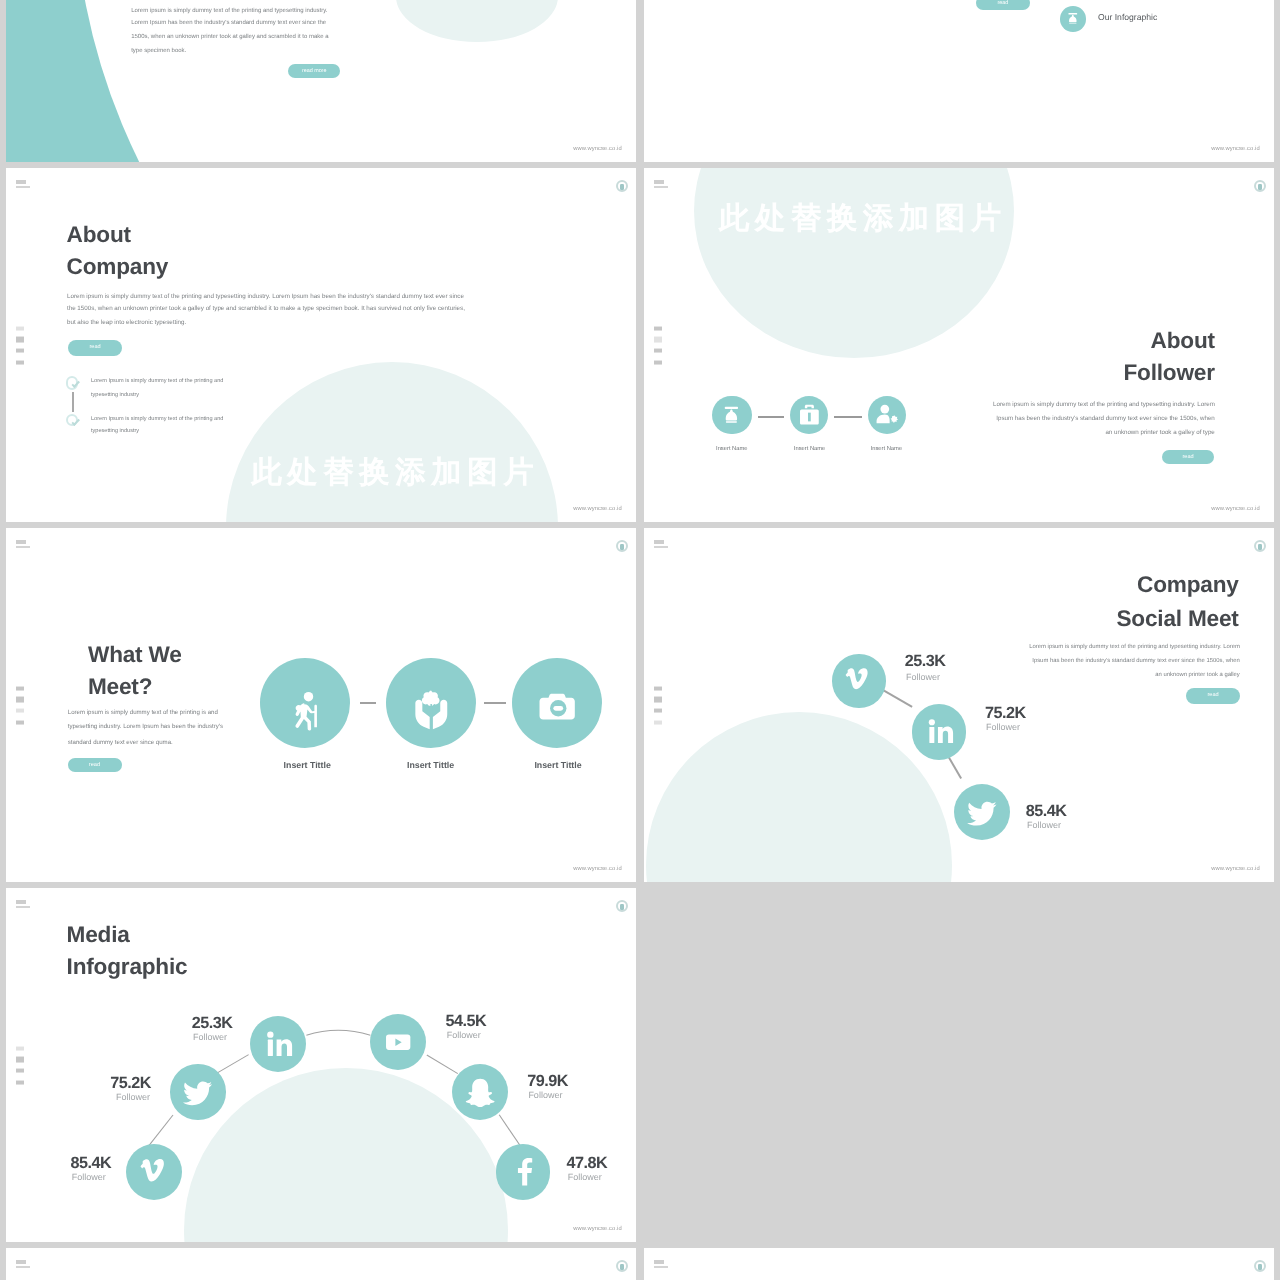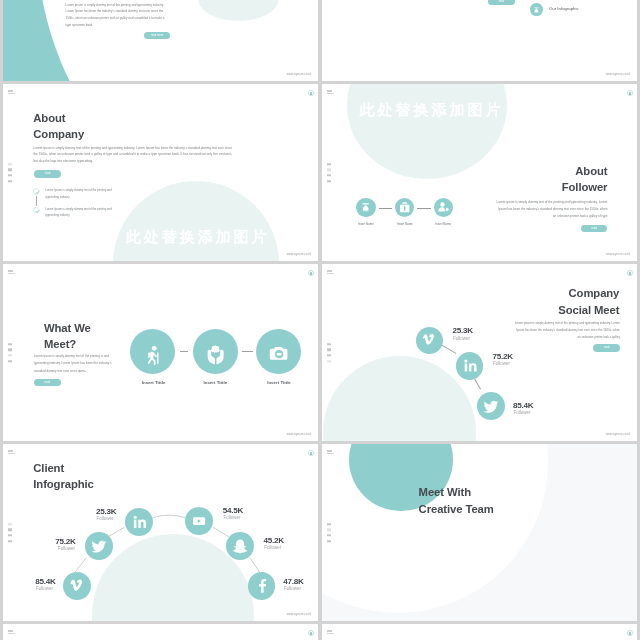--- a/index.html
+++ b/index.html
@@ -313,21 +313,21 @@
         <b></b>
         <b></b>
         <b class="on"></b>
       </div>
     <div class="url">www.wyncse.co.id</div>
   </div>
 
   <div class="slide c1 r4">
     <div class="s7-circle"></div>
     <div class="s7-title">
-      <div class="h1">Client</div>
+      <div class="h1">Media</div>
       <div class="h1">Infographic</div>
     </div>
     <svg class="s7-arc" viewBox="0 0 315 177">
       <g stroke="#a3a3a3" stroke-width="0.55" fill="none">
         <path d="M68.5 132.6 L83.5 113.5"></path>
         <path d="M104.4 93.2 L121.3 83.3"></path>
         <path d="M150.2 73.6 Q166 68.6 182.2 73.6"></path>
         <path d="M210.4 83.5 L225.9 92.8"></path>
         <path d="M246.6 113.4 L259.5 132.4"></path>
       </g>
@@ -367,21 +367,21 @@
       </svg>
     </div>
     <div class="sv" style="left:219.8px;top:62.5px">54.5K</div>
     <div class="sf" style="left:220.4px;top:71.7px">Follower</div>
 
     <div class="sc" style="left:222.5px;top:88px;width:28.2px;height:28.2px">
       <svg width="28.2" height="28.2" viewBox="0 0 32 32">
           <path fill="#fff" d="M16 8.4c-2.65 0-4.55 2.0-4.55 4.7 0 0.95 0.08 1.9-0.06 2.5-0.15 0.6-0.65 0.55-1.05 0.4-0.48-0.18-0.95 0.05-1.02 0.5-0.07 0.45 0.3 0.7 0.88 0.95 0.57 0.25 1.1 0.42 0.95 0.95-0.28 1.0-1.6 2.25-3.0 2.6-0.35 0.08-0.42 0.42-0.2 0.62 0.5 0.45 1.5 0.6 2.1 0.68 0.3 0.04 0.38 0.22 0.45 0.5 0.08 0.32 0.2 0.55 0.62 0.48 0.6-0.1 1.35-0.3 2.25 0.08 0.8 0.35 1.45 1.1 2.63 1.1s1.83-0.75 2.63-1.1c0.9-0.38 1.65-0.18 2.25-0.08 0.42 0.07 0.54-0.16 0.62-0.48 0.07-0.28 0.15-0.46 0.45-0.5 0.6-0.08 1.6-0.23 2.1-0.68 0.22-0.2 0.15-0.54-0.2-0.62-1.4-0.35-2.72-1.6-3.0-2.6-0.15-0.53 0.38-0.7 0.95-0.95 0.58-0.25 0.95-0.5 0.88-0.95-0.07-0.45-0.54-0.68-1.02-0.5-0.4 0.15-0.9 0.2-1.05-0.4-0.14-0.6-0.06-1.55-0.06-2.5 0-2.7-1.9-4.7-4.55-4.7z"></path>
         </svg>
     </div>
-    <div class="sv" style="left:260.6px;top:93.2px">45.2K</div>
+    <div class="sv" style="left:260.6px;top:93.2px">79.9K</div>
     <div class="sf" style="left:261.2px;top:102.4px">Follower</div>
 
     <div class="sc" style="left:244.6px;top:128px;width:27.9px;height:27.9px">
       <svg width="27.9" height="27.9" viewBox="0 0 32 32">
           <path fill="#fff" d="M17.9 23.8v-7.2h2.4l0.36-2.8h-2.76v-1.78c0-0.81 0.22-1.36 1.39-1.36h1.48V8.15c-0.26-0.03-1.14-0.11-2.16-0.11-2.14 0-3.6 1.3-3.6 3.7v2.06h-2.42v2.8h2.42v7.2z"></path>
         </svg>
     </div>
     <div class="sv" style="left:280.3px;top:133.7px">47.8K</div>
     <div class="sf" style="left:280.9px;top:142.9px">Follower</div>
 
@@ -392,38 +392,20 @@
     <div class="logo-tr"></div>
     <div class="sidedots">
         <b class="on"></b>
         <b></b>
         <b></b>
         <b></b>
       </div>
     <div class="url">www.wyncse.co.id</div>
   </div>
 
-  <div class="slide c2 r4 s8">
-    <div class="s8-white"></div>
-    <div class="s8-teal"></div>
-    <div class="s8-title">
-      <div class="h1">Meet With</div>
-      <div class="h1">Creative Team</div>
-    </div>
-    <div class="logo-tl">
-        <i></i>
-        <i></i>
-      </div>
-    <div class="sidedots">
-        <b></b>
-        <b class="on"></b>
-        <b></b>
-        <b></b>
-      </div>
-  </div>
 
   <div class="slide c1 r5">
     <div class="logo-tl">
         <i></i>
         <i></i>
       </div>
     <div class="logo-tr"></div>
   </div>
   <div class="slide c2 r5">
     <div class="logo-tl">

